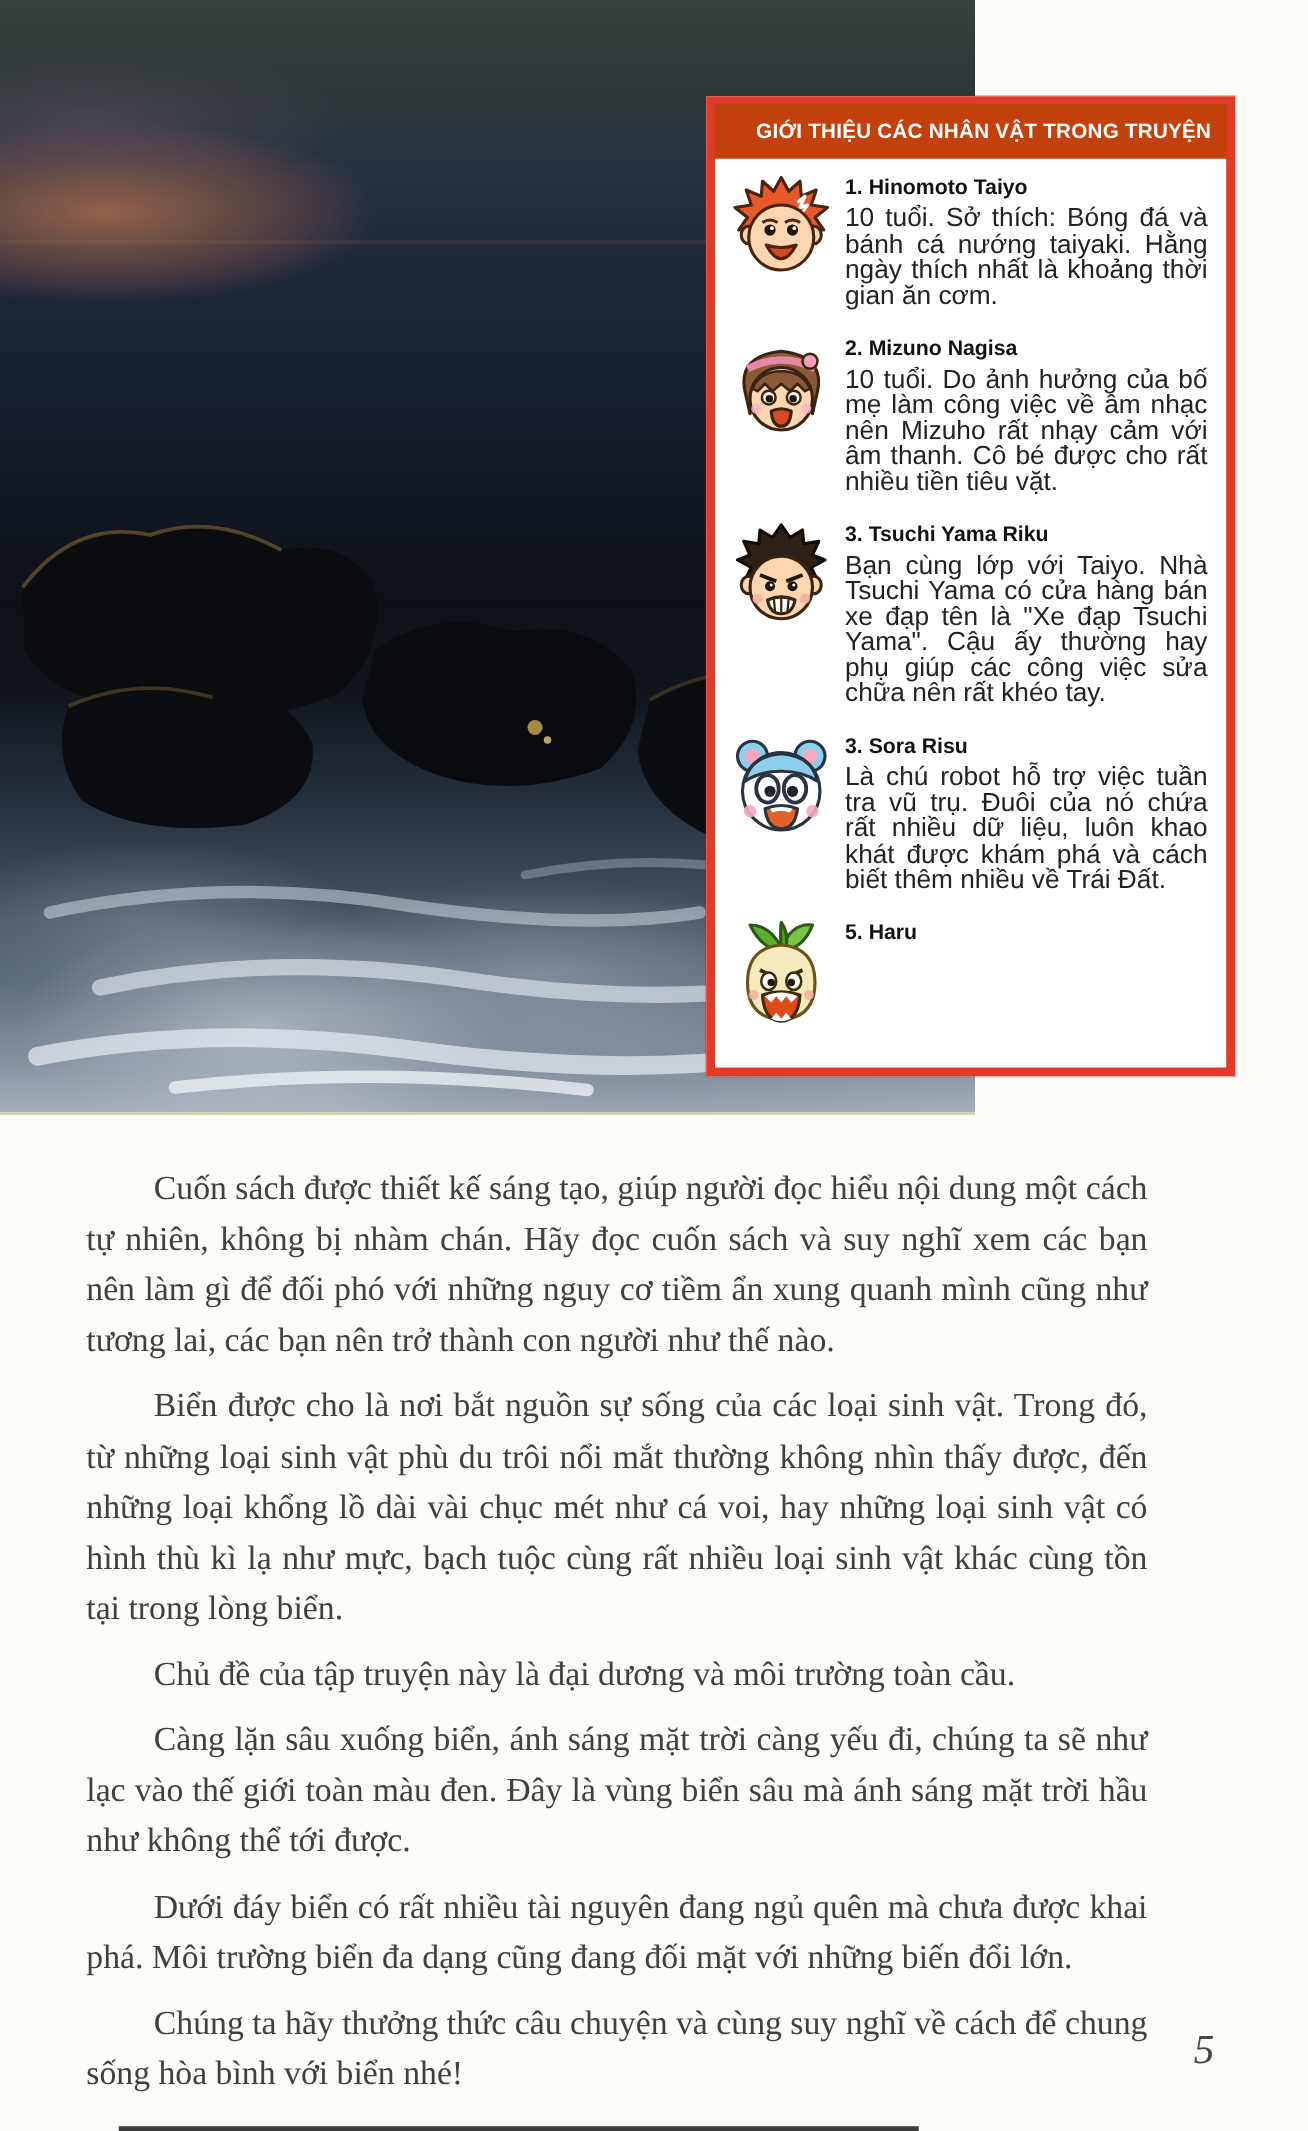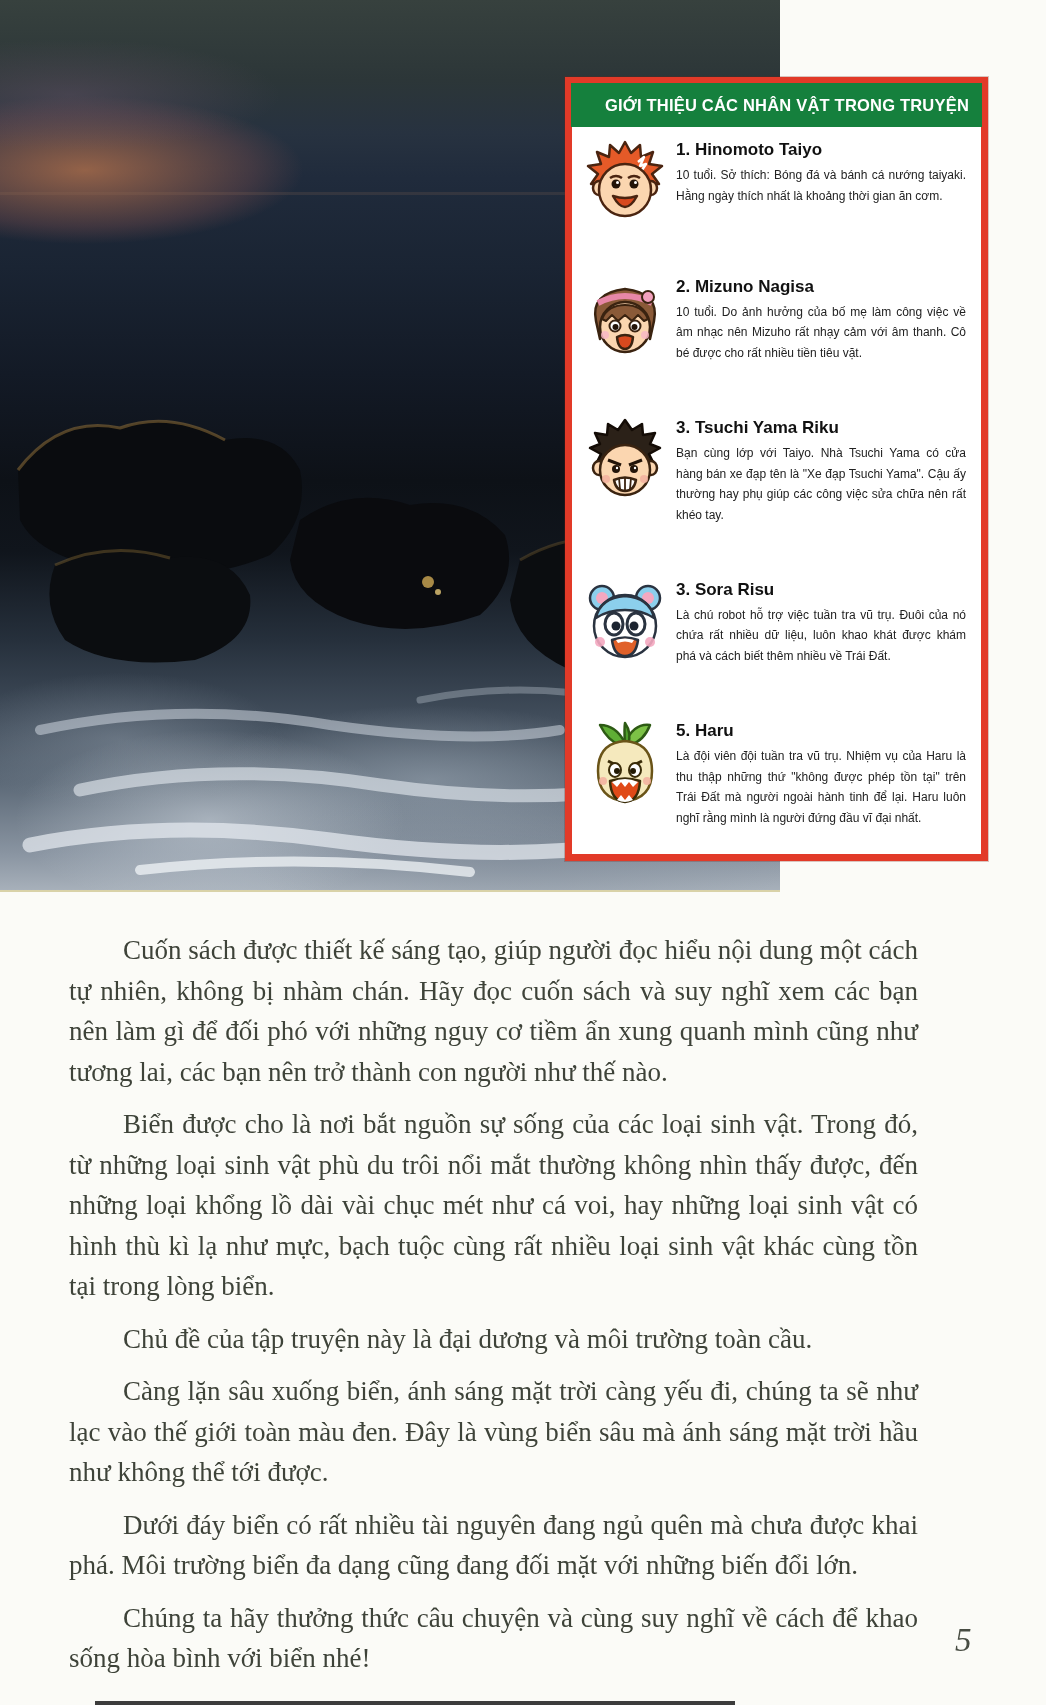--- a/index.html
+++ b/index.html
@@ -24,36 +24,36 @@
   }
   .photo svg{position:absolute;left:0;top:0;}
 
   
   .char-box{
     position:absolute;left:565px;top:77px;width:423px;height:784px;
     background:#fff;border:7px solid #e23a28;box-sizing:border-box;
     box-shadow:0 0 0 1px rgba(120,30,20,.25);
   }
   .char-box-header{
-    background:#15803d;height:44px;margin:-1px;
+    background:#c2410c;height:44px;margin:-1px;
     display:flex;align-items:center;justify-content:flex-end;
     padding-right:13px;
   }
   .char-box-header span{
     color:#fff;font-weight:bold;font-size:16.5px;letter-spacing:.2px;
   }
   .char-list{
     display:flex;flex-direction:column;justify-content:space-between;
     height:716px;box-sizing:border-box;padding:12px 15px 14px 12px;
   }
   .char-entry{display:flex;gap:10px;}
   .char-icon{flex:0 0 82px;display:flex;align-items:flex-start;justify-content:center;padding-top:2px;}
   .char-text{flex:1;}
   .char-name{font-weight:bold;font-size:17px;color:#111;margin:2px 0 5px 0;}
-  .char-desc{font-size:12px;line-height:20.5px;color:#222;text-align:justify;}
+  .char-desc{font-size:21px;line-height:20.5px;color:#222;text-align:justify;}
 
   
   .body-text{
     position:absolute;left:57px;top:918px;width:873px;
     font-family:"Liberation Serif","DejaVu Serif",serif;
     font-size:27px;line-height:40.5px;color:#3e4339;text-align:justify;
   }
   .body-text p{margin:12px;text-indent:54px;}
 
   .page-number{
@@ -214,30 +214,29 @@
             <circle cx="47" cy="50" r="3" fill="#231a04"></circle>
           <circle cx="17" cy="60" r="4" fill="#f3b3a0" opacity=".9"></circle>
           <circle cx="61" cy="60" r="4" fill="#f3b3a0" opacity=".9"></circle>
           <path d="M24 60 Q39 55 54 60 Q53 80 39 81 Q25 80 24 60 Z" fill="#e04a18" stroke="#3a2c08" stroke-width="2.5" stroke-linejoin="round"></path>
           <path d="M26 61 L31 66 L35 61 L39 66 L43 61 L47 66 L52 61 Q45 58 39 58 Q32 58 26 61 Z" fill="#fff"></path>
           <path d="M31 79 L35 74 L39 79 L43 74 L47 79 Q42 81 39 81 Q35 81 31 79 Z" fill="#fff"></path>
         </svg>
       </div>
       <div class="char-text">
         <div class="char-name">5. Haru</div>
-        <div class="char-desc">Là đội viên đội tuần tra vũ trụ. Nhiệm vụ của Haru là thu thập những thứ "không được phép tồn tại" trên Trái Đất mà người ngoài hành tinh để lại. Haru luôn nghĩ rằng mình là người đứng đầu vĩ đại nhất.</div>
       </div>
     </div>
 
   </div>
 </div>
 
 <div class="body-text">
   <p>Cuốn sách được thiết kế sáng tạo, giúp người đọc hiểu nội dung một cách tự nhiên, không bị nhàm chán. Hãy đọc cuốn sách và suy nghĩ xem các bạn nên làm gì để đối phó với những nguy cơ tiềm ẩn xung quanh mình cũng như tương lai, các bạn nên trở thành con người như thế nào.</p>
   <p>Biển được cho là nơi bắt nguồn sự sống của các loại sinh vật. Trong đó, từ những loại sinh vật phù du trôi nổi mắt thường không nhìn thấy được, đến những loại khổng lồ dài vài chục mét như cá voi, hay những loại sinh vật có hình thù kì lạ như mực, bạch tuộc cùng rất nhiều loại sinh vật khác cùng tồn tại trong lòng biển.</p>
   <p>Chủ đề của tập truyện này là đại dương và môi trường toàn cầu.</p>
   <p>Càng lặn sâu xuống biển, ánh sáng mặt trời càng yếu đi, chúng ta sẽ như lạc vào thế giới toàn màu đen. Đây là vùng biển sâu mà ánh sáng mặt trời hầu như không thể tới được.</p>
   <p>Dưới đáy biển có rất nhiều tài nguyên đang ngủ quên mà chưa được khai phá. Môi trường biển đa dạng cũng đang đối mặt với những biến đổi lớn.</p>
-  <p>Chúng ta hãy thưởng thức câu chuyện và cùng suy nghĩ về cách để khao sống hòa bình với biển nhé!</p>
+  <p>Chúng ta hãy thưởng thức câu chuyện và cùng suy nghĩ về cách để chung sống hòa bình với biển nhé!</p>
 </div>
 
 <div class="page-number">5</div>
 <div class="footer-bar"></div>
 
 </body></html>

